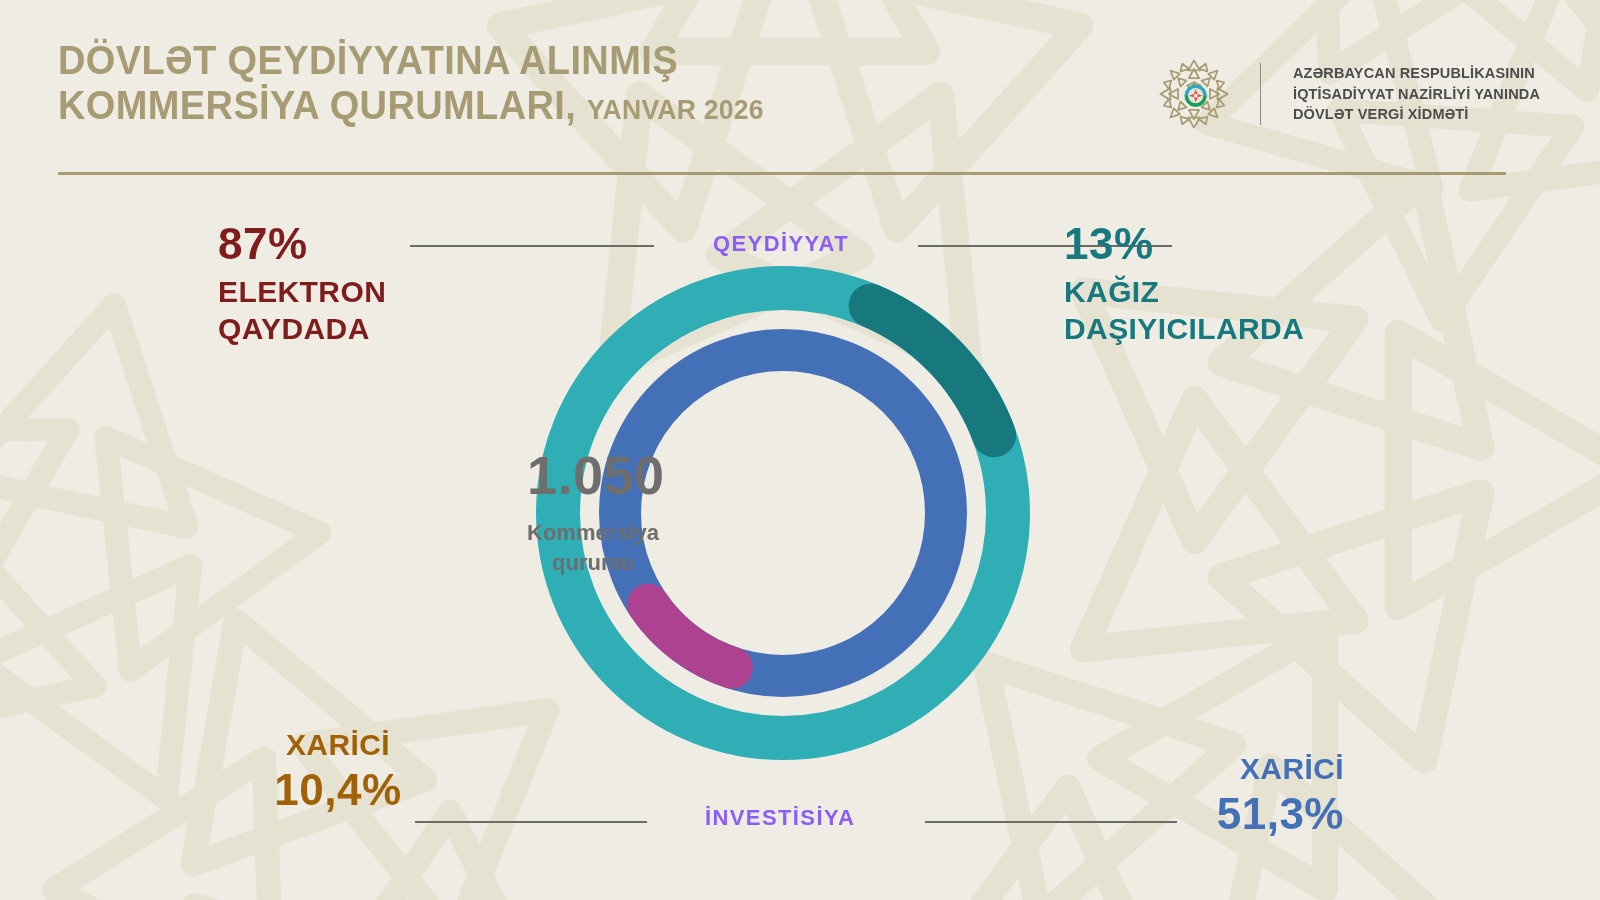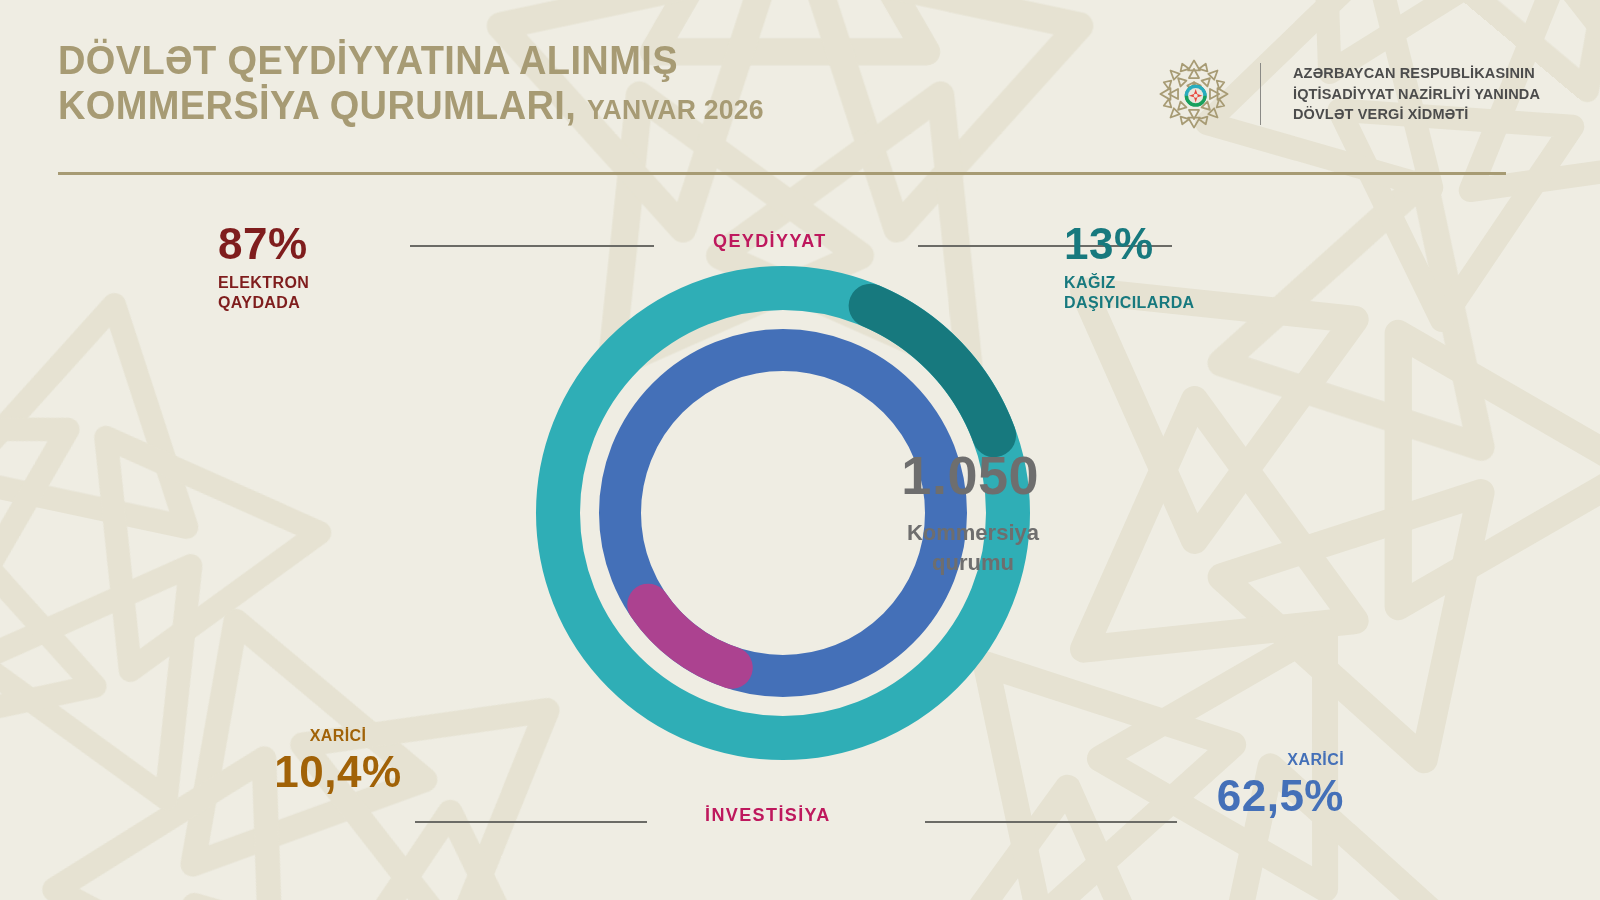--- a/index.html
+++ b/index.html
@@ -78,21 +78,21 @@
     position:absolute;
     left:527px; top:257px;
     width:512px; height:512px;
   }
   #donut-center {
     position:absolute;
     left:527px; top:257px;
     width:512px; height:512px;
     display:flex;
     flex-direction:column;
-    align-items:flex-end;
+    align-items:flex-start;
     justify-content:center;
     pointer-events:none;
   }
   #center-value {
     font-size:54px;
     font-weight:bold;
     color:#6E6E6E;
     line-height:1;
     letter-spacing:0.5px;
   }
@@ -107,38 +107,38 @@
 
   
   .callout { position:absolute; }
   .callout .big {
     font-size:44px;
     font-weight:bold;
     line-height:1.02;
     letter-spacing:0.5px;
   }
   .callout .sub {
-    font-size:16px;
+    font-size:30px;
     font-weight:bold;
     line-height:1.25;
     letter-spacing:0.4px;
     margin-top:6px;
   }
 
   #callout-electron { left:218px; top:222px; width:160px; text-align:left; color:#7f1d1d; }
   #callout-kagiz    { right:256px; top:222px; width:280px; color:#17797E; }
   #callout-xarici   { left:228px; top:726px; width:220px; text-align:center; color:#a16207; }
   #callout-yerli    { right:256px; top:750px; width:240px; text-align:right; color:#4470B8; }
   #callout-xarici .sub, #callout-yerli .sub { margin-top:0; margin-bottom:4px; }
 
   .axis-label {
     position:absolute;
-    font-size:18px;
-    font-weight:bold;
-    color:#be185d;
+    font-size:22px;
+    font-weight:bold;
+    color:#8b5cf6;
     letter-spacing:1.4px;
   }
   #label-qeydiyyat { left:713px; top:231px; }
   #label-investisiya { left:705px; top:805px; }
 
   .leader {
     position:absolute;
     height:2px;
     background:#6B6B66;
   }
@@ -274,16 +274,16 @@
     </div>
   </div>
 
   <div class="callout" id="callout-xarici">
     <div class="sub">XARİCİ</div>
     <div class="big">10,4%</div>
   </div>
 
   <div class="callout" id="callout-yerli">
     <div class="sub">XARİCİ</div>
-    <div class="big">62,5%</div>
+    <div class="big">51,3%</div>
   </div>
 
 </div>
 
 </body></html>

